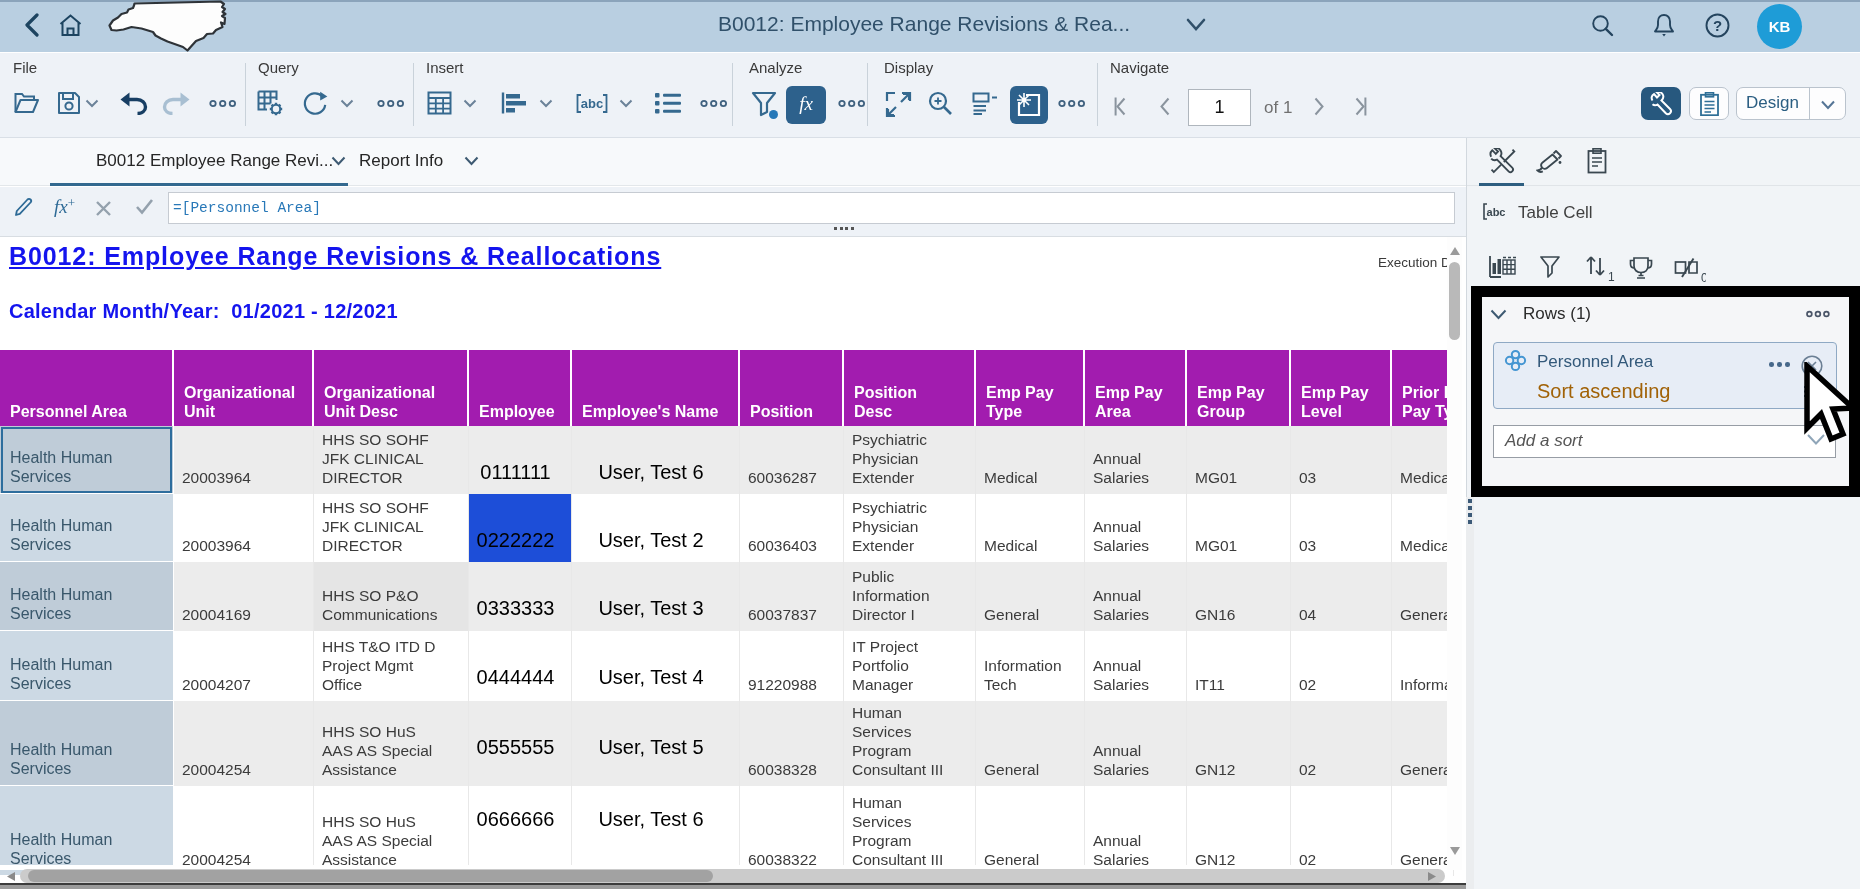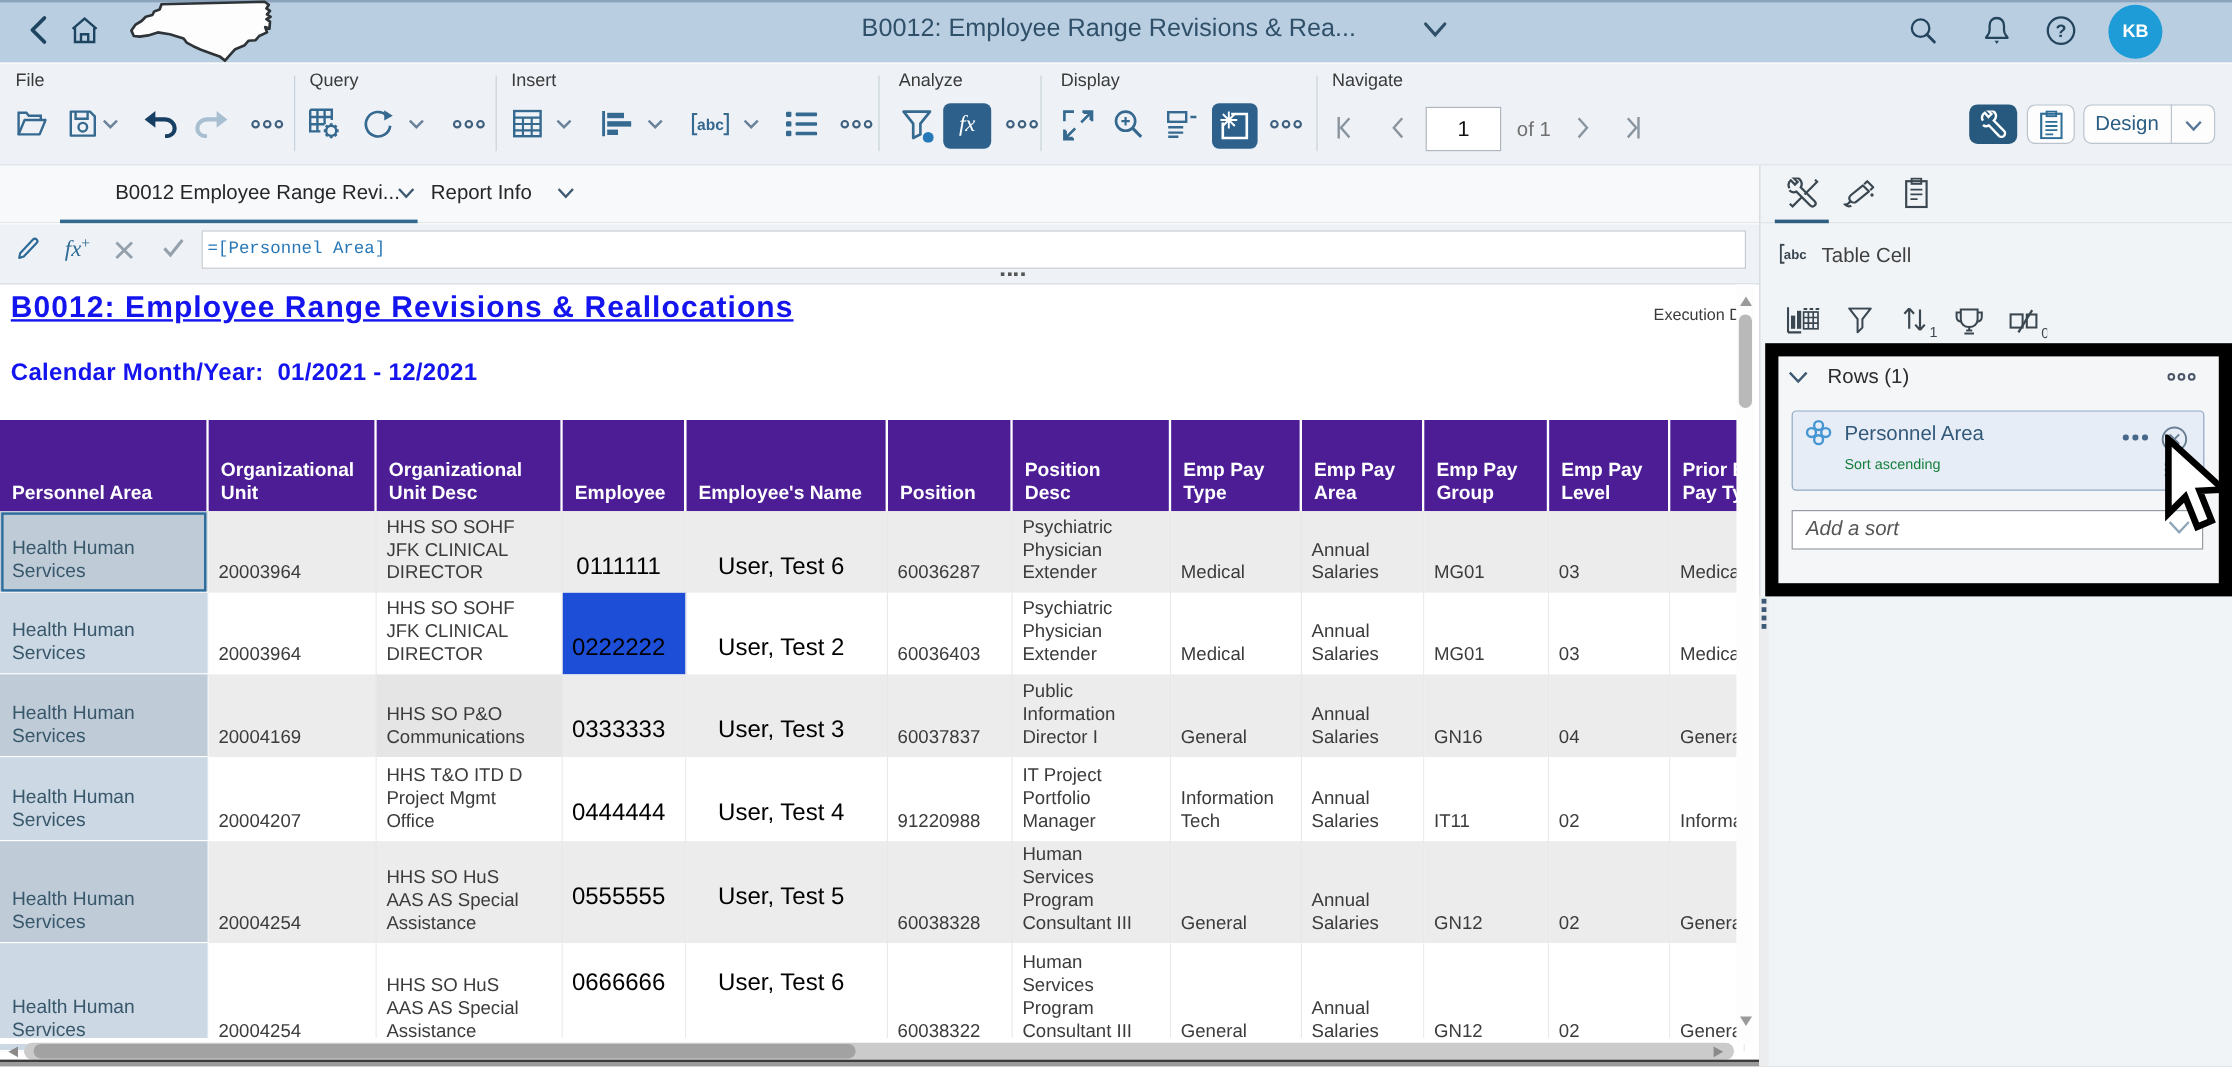--- a/index.html
+++ b/index.html
@@ -23,21 +23,21 @@
 
 #fbar { position:absolute; left:0; top:187px; width:1466px; height:50px; background:#eef2f7; border-bottom:1px solid #d8dde2; }
 #finput { position:absolute; left:168px; top:192px; width:1287px; height:32px; background:#fff; border:1px solid #c6cbd2; }
 #ftext { position:absolute; left:173px; top:200px; font-family:"Liberation Mono", monospace; font-size:14.5px; color:#2878b8; }
 
 #canvas { position:absolute; left:0; top:238px; width:1447px; height:632px; background:#fff; }
 #rtitle { position:absolute; left:9px; top:242px; font-size:25px; font-weight:bold; color:#1414ee; text-decoration:underline; letter-spacing:0.9px; }
 #rsub { position:absolute; left:9px; top:300px; font-size:20px; font-weight:bold; color:#1414ee; letter-spacing:0.25px; }
 #exec { position:absolute; left:1378px; top:255px; font-size:13.5px; color:#3a3a3a; width:69px; overflow:hidden; white-space:nowrap; }
 
-.hcell { position:absolute; background:#4c1d95; color:#fff; font-weight:bold; font-size:16px; line-height:19px; }
+.hcell { position:absolute; background:#a21caf; color:#fff; font-weight:bold; font-size:16px; line-height:19px; }
 .hcell div { position:absolute; left:10px; bottom:5px; }
 .dcell { position:absolute; font-size:15.5px; line-height:19px; color:#3b3b3b; }
 .dcell > div { position:absolute; left:8px; bottom:7px; }
 .pacell > div { left:10px; }
 .pacell { color:#39576b; font-size:16px; }
 .bigcell { font-size:20px; color:#000; }
 .bigcell > div { left:0; text-align:center; }
 
 #vscroll { position:absolute; left:1447px; top:237px; width:15px; height:633px; background:#fdfdfd; }
 #vthumb { position:absolute; left:1449px; top:262px; width:11px; height:78px; background:#b9b9b9; border-radius:6px; }
@@ -48,21 +48,21 @@
 
 #panel { position:absolute; left:1466px; top:138px; width:394px; height:751px; background:#f1f4f7; border-left:1px solid #d2d8de; }
 #pdivider { position:absolute; left:1467px; top:185px; width:393px; height:1px; background:#e0e4e8; }
 #ptabu { position:absolute; left:1479px; top:183px; width:45px; height:3px; background:#2e5e80; }
 #tablecell-label { position:absolute; left:1518px; top:203px; font-size:17px; color:#404040; }
 
 #blackbox { position:absolute; left:1471px; top:286px; width:389px; height:211px; border:11px solid #000; background:#f5f6f8; }
 #rowslabel { position:absolute; left:1523px; top:304px; font-size:17px; color:#2b2b2b; }
 #card { position:absolute; left:1493px; top:342px; width:344px; height:67px; background:#e7edf6; border:1px solid #8fa9c4; border-radius:4px; }
 #cardtitle { position:absolute; left:1537px; top:352px; font-size:17px; color:#33597a; }
-#cardsort { position:absolute; left:1537px; top:380px; font-size:12px; color:#15803d; }
+#cardsort { position:absolute; left:1537px; top:380px; font-size:20px; color:#a16207; }
 #addsort { position:absolute; left:1493px; top:425px; width:343px; height:33px; background:#fff; border:1px solid #979da5; }
 #addsorttext { position:absolute; left:1505px; top:431px; font-size:17px; font-style:italic; color:#555; }
 
 #splitstrip { position:absolute; left:1466px; top:497px; width:8px; height:392px; background:#ebedef; }
 .ooo { position:absolute; font-size:0; }
 .ooo i { display:inline-block; width:4.5px; height:4.5px; border-radius:50%; background:#47688a; margin-right:3.5px; vertical-align:top; }
 </style>
 </head>
 <body>
 <div id="app">

